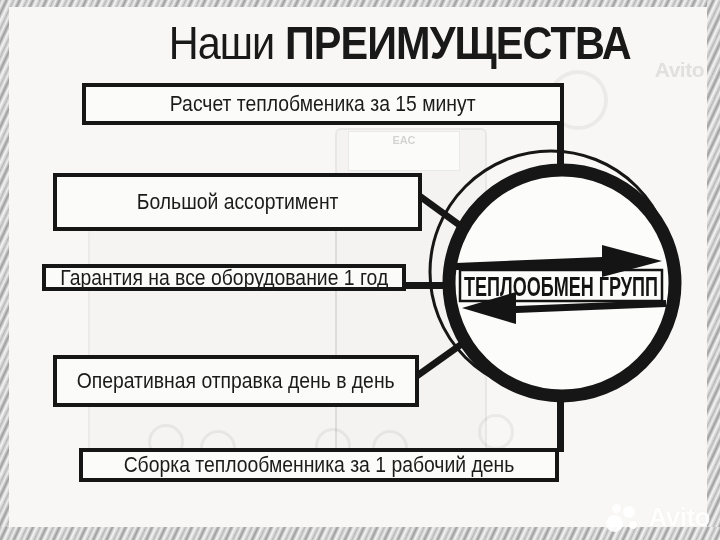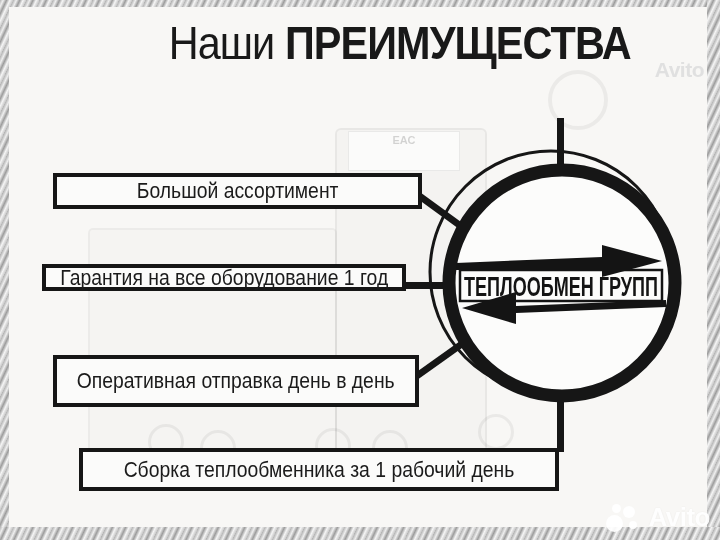--- a/index.html
+++ b/index.html
@@ -33,24 +33,24 @@
     font-size:46px;letter-spacing:-1px;white-space:nowrap;padding-left:40px;}
   .title .inner{display:inline-block;transform:scaleX(0.9);}
   .title .t-regular{font-weight:400;}
   .title .t-bold{font-weight:700;}
 
   
   .adv-box{position:absolute;z-index:10;box-sizing:border-box;border:4px solid #161616;background:#fbfbfa;
     display:flex;align-items:center;justify-content:center;color:#1b1b1b;font-size:22px;white-space:nowrap;}
   .adv-box .lbl{display:inline-block;transform:scaleX(0.88);}
   .b1{left:82px;top:83px;width:482px;height:42px;}
-  .b2{left:53px;top:173px;width:369px;height:36px;}
+  .b2{left:53px;top:173px;width:369px;height:58px;}
   .b3{left:42px;top:264px;width:364px;height:27px;}
   .b4{left:53px;top:355px;width:366px;height:52px;}
-  .b5{left:79px;top:448px;width:480px;height:43px;}
+  .b5{left:79px;top:448px;width:480px;height:34px;}
 
   .net{position:absolute;z-index:5;left:0;top:0;}
 
   
   .logo-svg{position:absolute;z-index:12;left:452px;top:234px;}
   .logo-text{font-family:"Liberation Sans", sans-serif;font-weight:bold;font-size:27px;fill:#141414;}
 
   
   .wm-top{position:absolute;z-index:40;right:16px;top:58px;font-size:21px;font-weight:bold;color:#e0e0e0;
     letter-spacing:-0.5px;pointer-events:none;}
@@ -103,20 +103,23 @@
     <text class="logo-text" x="109" y="62" text-anchor="middle" textLength="194" lengthAdjust="spacingAndGlyphs">ТЕПЛООБМЕН ГРУПП</text>
   </svg>
 
   <div class="title">
     <span class="inner">
       <span class="t-regular">Наши</span>
       <span class="t-bold">ПРЕИМУЩЕСТВА</span>
     </span>
   </div>
 
+  <div class="adv-box b1">
+    <span class="lbl">Расчет теплобменика за 15 минут</span>
+  </div>
   <div class="adv-box b2">
     <span class="lbl">Большой ассортимент</span>
   </div>
   <div class="adv-box b3">
     <span class="lbl">Гарантия на все оборудование 1 год</span>
   </div>
   <div class="adv-box b4">
     <span class="lbl">Оперативная отправка день в день</span>
   </div>
   <div class="adv-box b5">

